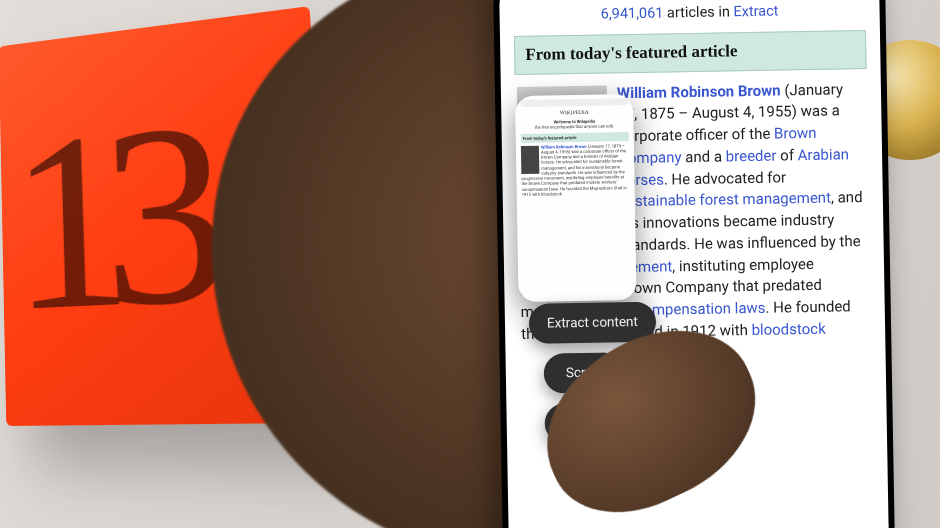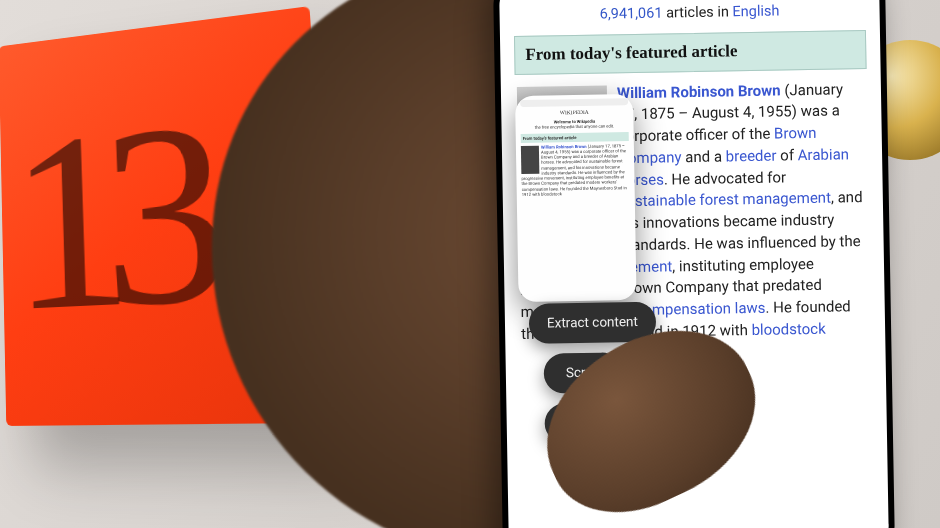--- a/index.html
+++ b/index.html
@@ -205,21 +205,21 @@
 
   <div class="phone">
     <div class="screen">
 
       <div class="page">
         <div class="stats">
           <div>
             <span class="num">117,614</span><span> active editors</span>
           </div>
           <div>
-            <span class="num">6,941,061</span><span> articles in </span><span class="link">English</span>
+            <span class="num">6,941,061</span><span> articles in </span><span class="link">Extract</span>
           </div>
         </div>
 
         <div class="section-head">From today's featured article</div>
 
         <div class="article">
           <div class="portrait"></div>
           <a class="title-link link">William Robinson Brown</a><span> (January 17, 1875 – August 4, 1955) was a corporate officer of the </span><a class="link">Brown Company</a><span> and a </span><a class="link">breeder</a><span> of </span><a class="link">Arabian horses</a><span>. He advocated for </span><a class="link">sustainable forest management</a><span>, and his innovations became industry standards. He was influenced by the </span><a class="link">progressive movement</a><span>, instituting employee benefits at the Brown Company that predated modern </span><a class="link">workers' compensation laws</a><span>. He founded the Maynesboro Stud in 1912 with </span><a class="link">bloodstock</a>
         </div>
       </div>

